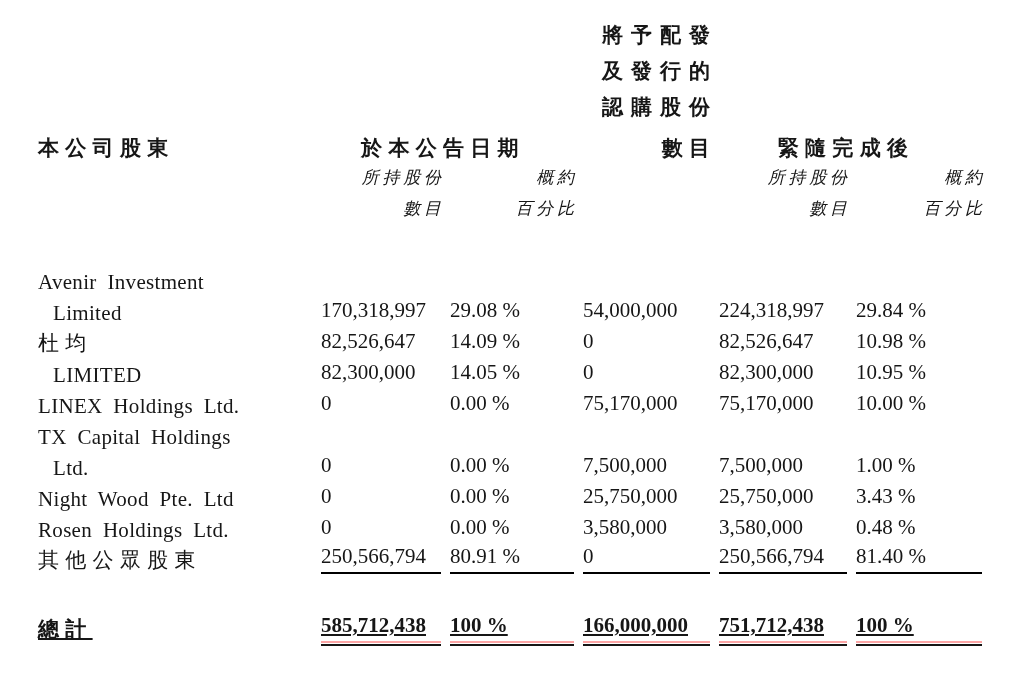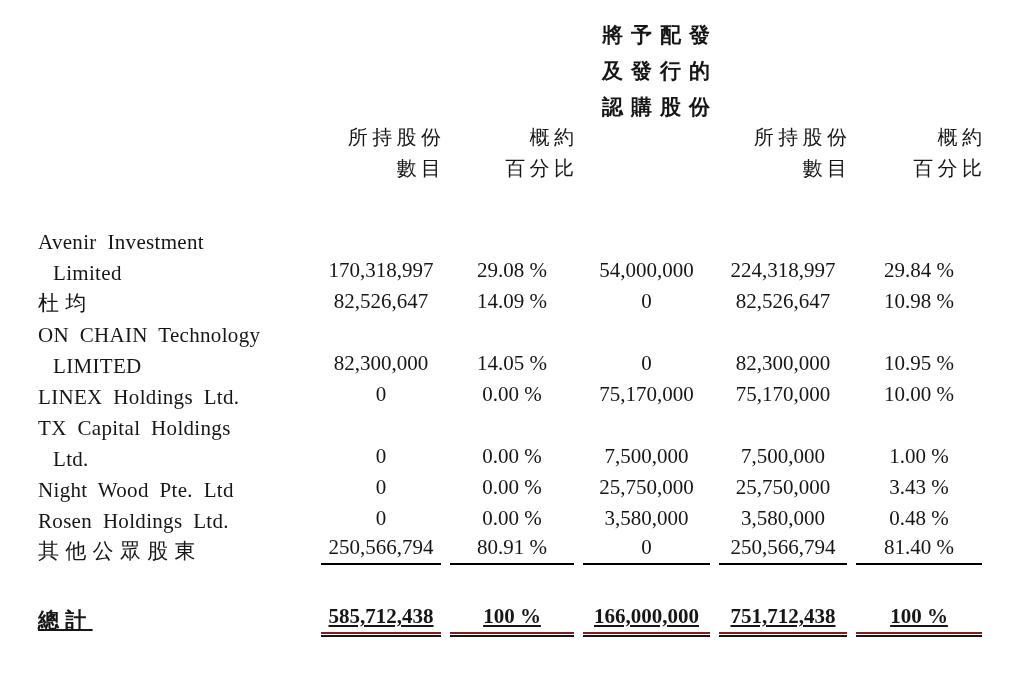--- a/index.html
+++ b/index.html
@@ -40,45 +40,46 @@
     text-align: right;
     line-height: 29px;
     font-weight: bold;
     letter-spacing: 0.38em;
     margin-right: -0.38em;
     white-space: nowrap;
     margin-top: 7px;
   }
   tr.mainhead td { height: 40px; white-space: nowrap; }
   tr.subhead td {
-    font-size: 20px;
+    font-style: italic;
+    font-size: 17px;
     line-height: 31px;
     white-space: nowrap;
   }
   .sub-sp-r { letter-spacing: 0.22em; margin-right: -0.22em; display: inline-block; }
 
   
   tr.spacer-hdr td { height: 40px; }
   tr.body td { height: 31px; white-space: nowrap; }
   td.name { padding-left: 0; }
   td.name.ind { padding-left: 15px; }
   td.name.en { word-spacing: 0.25em; letter-spacing: 0.015em; margin-top: 32px; }
-  td.num { text-align: center; padding-left: 9px; }
+  td.num { text-align: left; padding-left: 9px; }
   td.num .cv { display: block; padding-bottom: 3px; }
 
   
   tr.body .cv.u { border-bottom: 2px solid #000000; }
 
   
   tr.spacer-tot td { height: 33px; }
   tr.total td { height: 36px; white-space: nowrap; font-weight: bold; text-decoration: underline; }
   tr.total .cv {
     display: block;
     padding-bottom: 3px;
-    border-bottom: 2px solid #7f1d1d;
+    border-bottom: 2px solid #fca5a5;
     position: relative;
   }
   tr.total .cv::after {
     content: "";
     position: absolute;
     left: 0;
     right: 0;
     bottom: -5px;
     border-bottom: 2px solid #161616;
   }
@@ -102,20 +103,28 @@
       <td></td>
       <td colspan="2"></td>
       <td class="stack3">
         <div>將予配發</div>
         <div>及發行的</div>
         <div>認購股份</div>
       </td>
       <td colspan="2"></td>
     </tr>
 
+    <tr class="mainhead">
+      <td class="h-bold cjk-sp">本公司股東</td>
+      <td colspan="2" class="center h-bold cjk-sp">於本公告日期</td>
+      <td class="right h-bold">
+        <span class="cjk-sp neg-trail">數目</span>
+      </td>
+      <td colspan="2" class="center h-bold cjk-sp">緊隨完成後</td>
+    </tr>
 
     <tr class="subhead">
       <td></td>
       <td class="right">
         <span class="sub-sp-r">所持股份</span>
       </td>
       <td class="right">
         <span class="sub-sp-r">概約</span>
       </td>
       <td></td>
@@ -186,28 +195,20 @@
             <span class="cv">0</span>
           </td>
       <td class="num">
             <span class="cv">82,526,647</span>
           </td>
       <td class="num">
             <span class="cv">10.98 %</span>
           </td>
     </tr>
     <tr class="body">
-      <td class="name en">ON CHAIN Technology</td>
-      <td class="num"></td>
-          <td class="num"></td>
-          <td class="num"></td>
-          <td class="num"></td>
-          <td class="num"></td>
-    </tr>
-    <tr class="body">
       <td class="name en ind">LIMITED</td>
       <td class="num">
             <span class="cv">82,300,000</span>
           </td>
       <td class="num">
             <span class="cv">14.05 %</span>
           </td>
       <td class="num">
             <span class="cv">0</span>
           </td>

